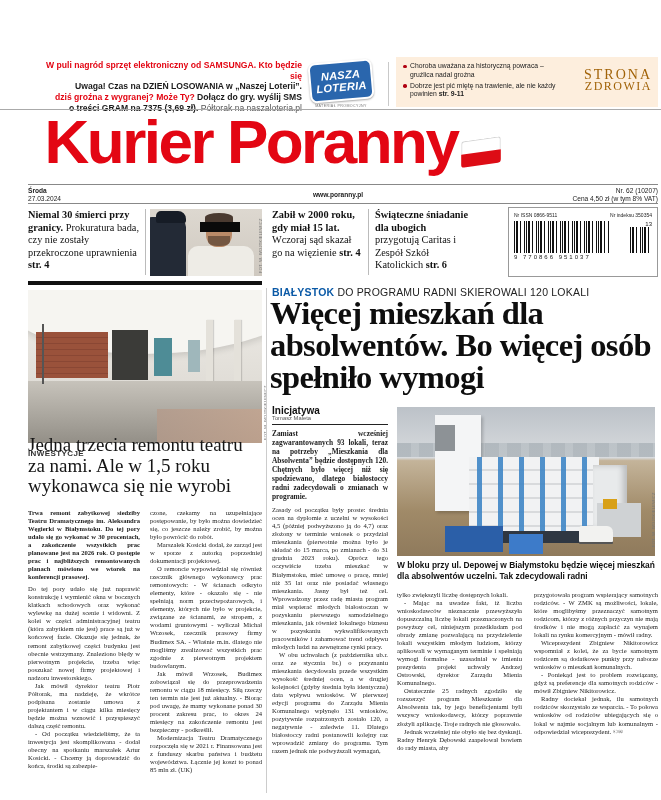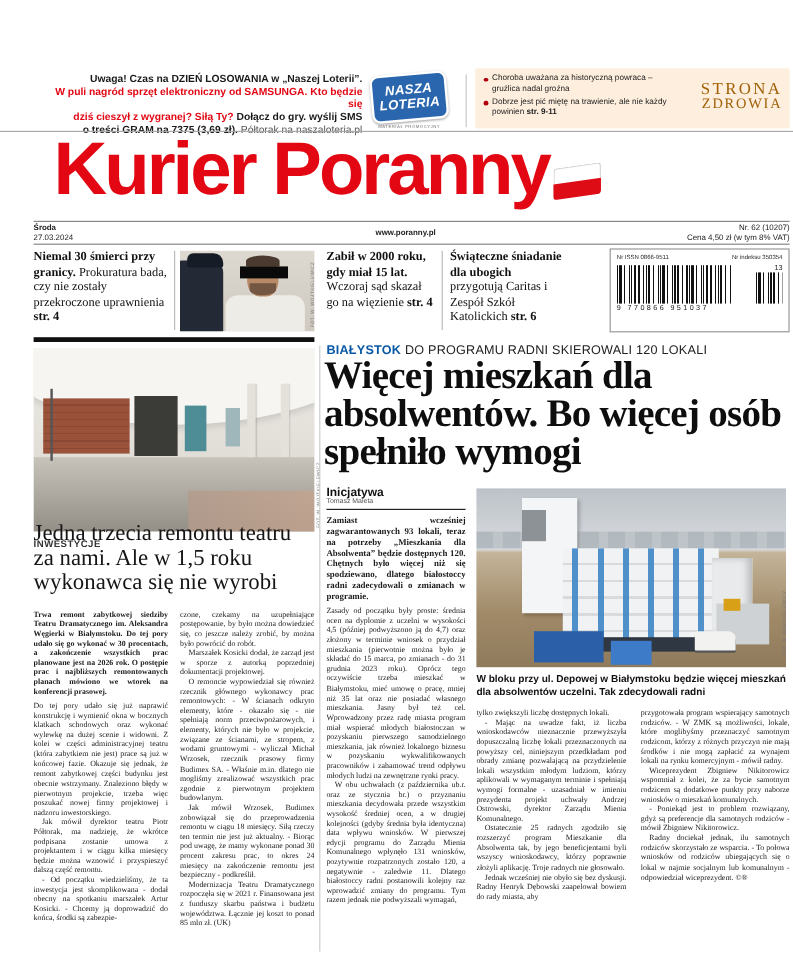--- a/index.html
+++ b/index.html
@@ -166,23 +166,23 @@
   .ap-dig { position:absolute; right:38px; top:92px; width:14px; height:10px; background:#d8a017; }
   .caption { left:397px; top:560px; width:260px; font-size:8.4px; font-weight:bold;
              line-height:1.25; color:#111; }
 </style>
 </head>
 <body>
 
 <div id="page">
 
   <div class="abs promo">
+    <div><span class="rednorm">W puli nagród sprzęt elektroniczny od SAMSUNGA. </span><span class="red">Kto będzie się</span></div>
     <div><span>Uwaga! Czas na DZIEŃ LOSOWANIA w „Naszej Loterii”.</span></div>
-    <div><span class="rednorm">W puli nagród sprzęt elektroniczny od SAMSUNGA. </span><span class="red">Kto będzie się</span></div>
-    <div><span class="red">dziś cieszył z wygranej? Siłą Ty? </span><span>Dołącz do gry. wyślij SMS</span></div>
+    <div><span class="red">dziś groźna z wygranej? Może Ty? </span><span>Dołącz do gry. wyślij SMS</span></div>
     <div><span>o treści GRAM na 7375 (3,69 zł). </span><span class="gray">Półtorak na naszaloteria.pl</span></div>
   </div>
 
   <div class="abs lot-badge">
     <div>NASZA</div>
     <div>LOTERIA</div>
   </div>
   <div class="abs lot-sub">MATERIAŁ PROMOCYJNY</div>
 
   <div class="abs vdiv-banner"></div>

